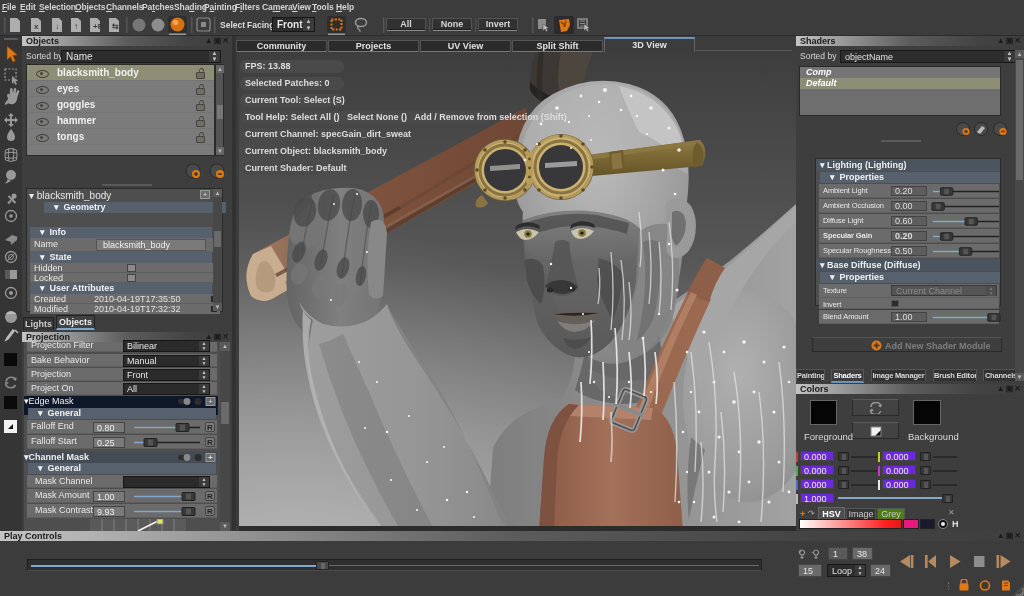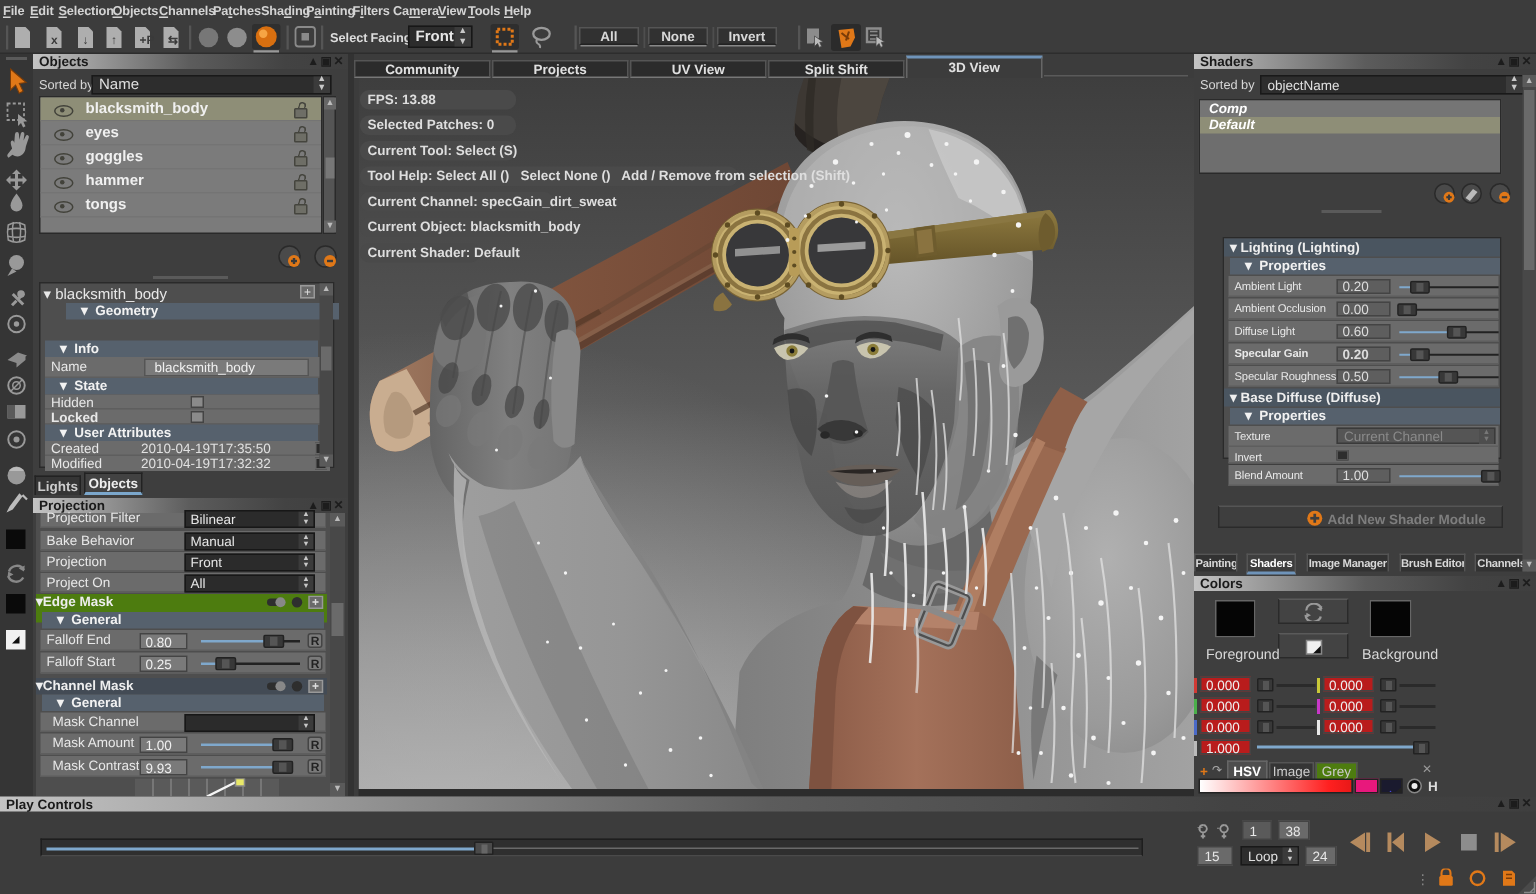--- a/index.html
+++ b/index.html
@@ -71,21 +71,21 @@
 
 .srow { position:absolute; left:3px; width:180px; height:14px; background:#6b6b6b; border-bottom:1px solid #5e5e5e; }
 .srow .slab { position:absolute; left:4px; top:0; color:#e8e8e8; font-size:7.5px; letter-spacing:-0.1px; line-height:13px; white-space:nowrap; }
 .sval { position:absolute; left:72px; top:2px; width:36px; height:10px; background:#5e5e5e;
   border:1px solid #444; color:#ddd; font-size:9px; line-height:9px; padding-left:3px; }
 .rtab { position:absolute; top:333px; height:12px; background:#323232; border:1px solid #555; white-space:nowrap; overflow:hidden;
   border-bottom:none; color:#d8d8d8; font-size:7.5px; font-weight:bold; letter-spacing:-0.2px; text-align:center; line-height:12px; }
 .rtab.active { background:#3e3e3e; color:#fff; border-bottom:2px solid #6f94ba; height:14px; }
 .crow { position:absolute; left:0; width:228px; height:12px; }
 .ctick { position:absolute; left:0; top:1px; width:2px; height:10px; }
-.cval { position:absolute; left:4px; top:0; width:34px; height:10px; background:#b91c1c; border:1px solid #444;
+.cval { position:absolute; left:4px; top:0; width:34px; height:10px; background:#6d28d9; border:1px solid #444;
   color:#eee; font-size:9px; line-height:10px; padding-left:3px; }
 .chandle { position:absolute; left:42px; top:1px; width:11px; height:9px; background:#383838; border:1px solid #222; border-radius:1px; }
 .chandle::after { content:""; position:absolute; left:3px; top:1px; width:4px; height:6px; background:#555; }
 .cline { position:absolute; left:55px; top:5px; width:26px; height:1.5px; background:#2a2a2a; }
 .fbox { position:absolute; height:13px; border:1px solid #444; color:#e8e8e8; font-size:9px;
   line-height:12px; padding-left:4px; }
 </style>
 </head>
 <body>
 <div id="stage">
@@ -255,21 +255,21 @@
       <div class="secthead" style="left:3px;top:38px;width:182px;">▾&nbsp; Info</div>
       <div class="prow" style="top:49px;height:14px;">
           <span class="plab">Name</span>
         <div class="pfield" style="left:66px;width:110px;">blacksmith_body</div>
         </div>
       <div class="secthead" style="left:3px;top:63px;width:182px;">▾&nbsp; State</div>
       <div class="prow" style="top:74px;height:10px;">
           <span class="plab" style="line-height:10px;">Hidden</span>
         <div class="pcheck" style="left:97px;top:1px;"></div>
         </div>
-      <div class="prow" style="top:84px;height:10px;font-weight:bold;">
+      <div class="prow" style="top:84px;height:10px;">
           <span class="plab" style="line-height:10px;">Locked</span>
         <div class="pcheck" style="left:97px;top:1px;"></div>
         </div>
       <div class="secthead" style="left:3px;top:94px;width:182px;">▾&nbsp; User Attributes</div>
       <div class="prow" style="top:105px;height:10px;">
           <span class="plab" style="line-height:10px;">Created</span>
         <span class="abs" style="left:64px;color:#e0e0e0;font-size:9px;line-height:10px;">2010-04-19T17:35:50</span>
         <div class="abs" style="right:2px;top:1px;width:8px;height:8px;background:#2a2a2a;border:1px solid #666;"></div>
         </div>
       <div class="prow" style="top:115px;height:10px;border-bottom:none;">
@@ -298,21 +298,21 @@
         <div class="pdrop" style="left:96px;width:87px;">Manual</div>
         </div>
       <div class="prow" style="top:26px;height:13px;">
           <span class="plab">Projection</span>
         <div class="pdrop" style="left:96px;width:87px;">Front</div>
         </div>
       <div class="prow" style="top:40px;height:13px;">
           <span class="plab">Project On</span>
         <div class="pdrop" style="left:96px;width:87px;">All</div>
         </div>
-      <div class="abs" style="left:0;top:54px;width:194px;height:19px;background:#4d7c0f;color:#eee;font-size:9px;font-weight:bold;line-height:11px;">▾Edge Mask
+      <div class="abs" style="left:0;top:54px;width:194px;height:19px;background:#0f172a;color:#eee;font-size:9px;font-weight:normal;line-height:11px;">▾Edge Mask
         <svg class="abs" style="right:2px;top:1px" width="38" height="9" viewBox="0 0 38 9">
             <rect x="0" y="2" width="12" height="5" rx="2.5" fill="#2e2e2e"></rect>
             <circle cx="9" cy="4.5" r="3.4" fill="#888"></circle>
             <circle cx="20" cy="4.5" r="3.5" fill="#2e2e2e"></circle>
             <rect x="28" y="0.5" width="9" height="8" fill="#6a6a6a" stroke="#999"></rect>
             <text x="30" y="7" font-size="8" fill="#ddd">+</text>
           </svg>
       </div>
       <div class="secthead" style="left:4px;top:66px;width:188px;">▾&nbsp; General</div>
       <div class="prow" style="top:78px;height:14px;">

